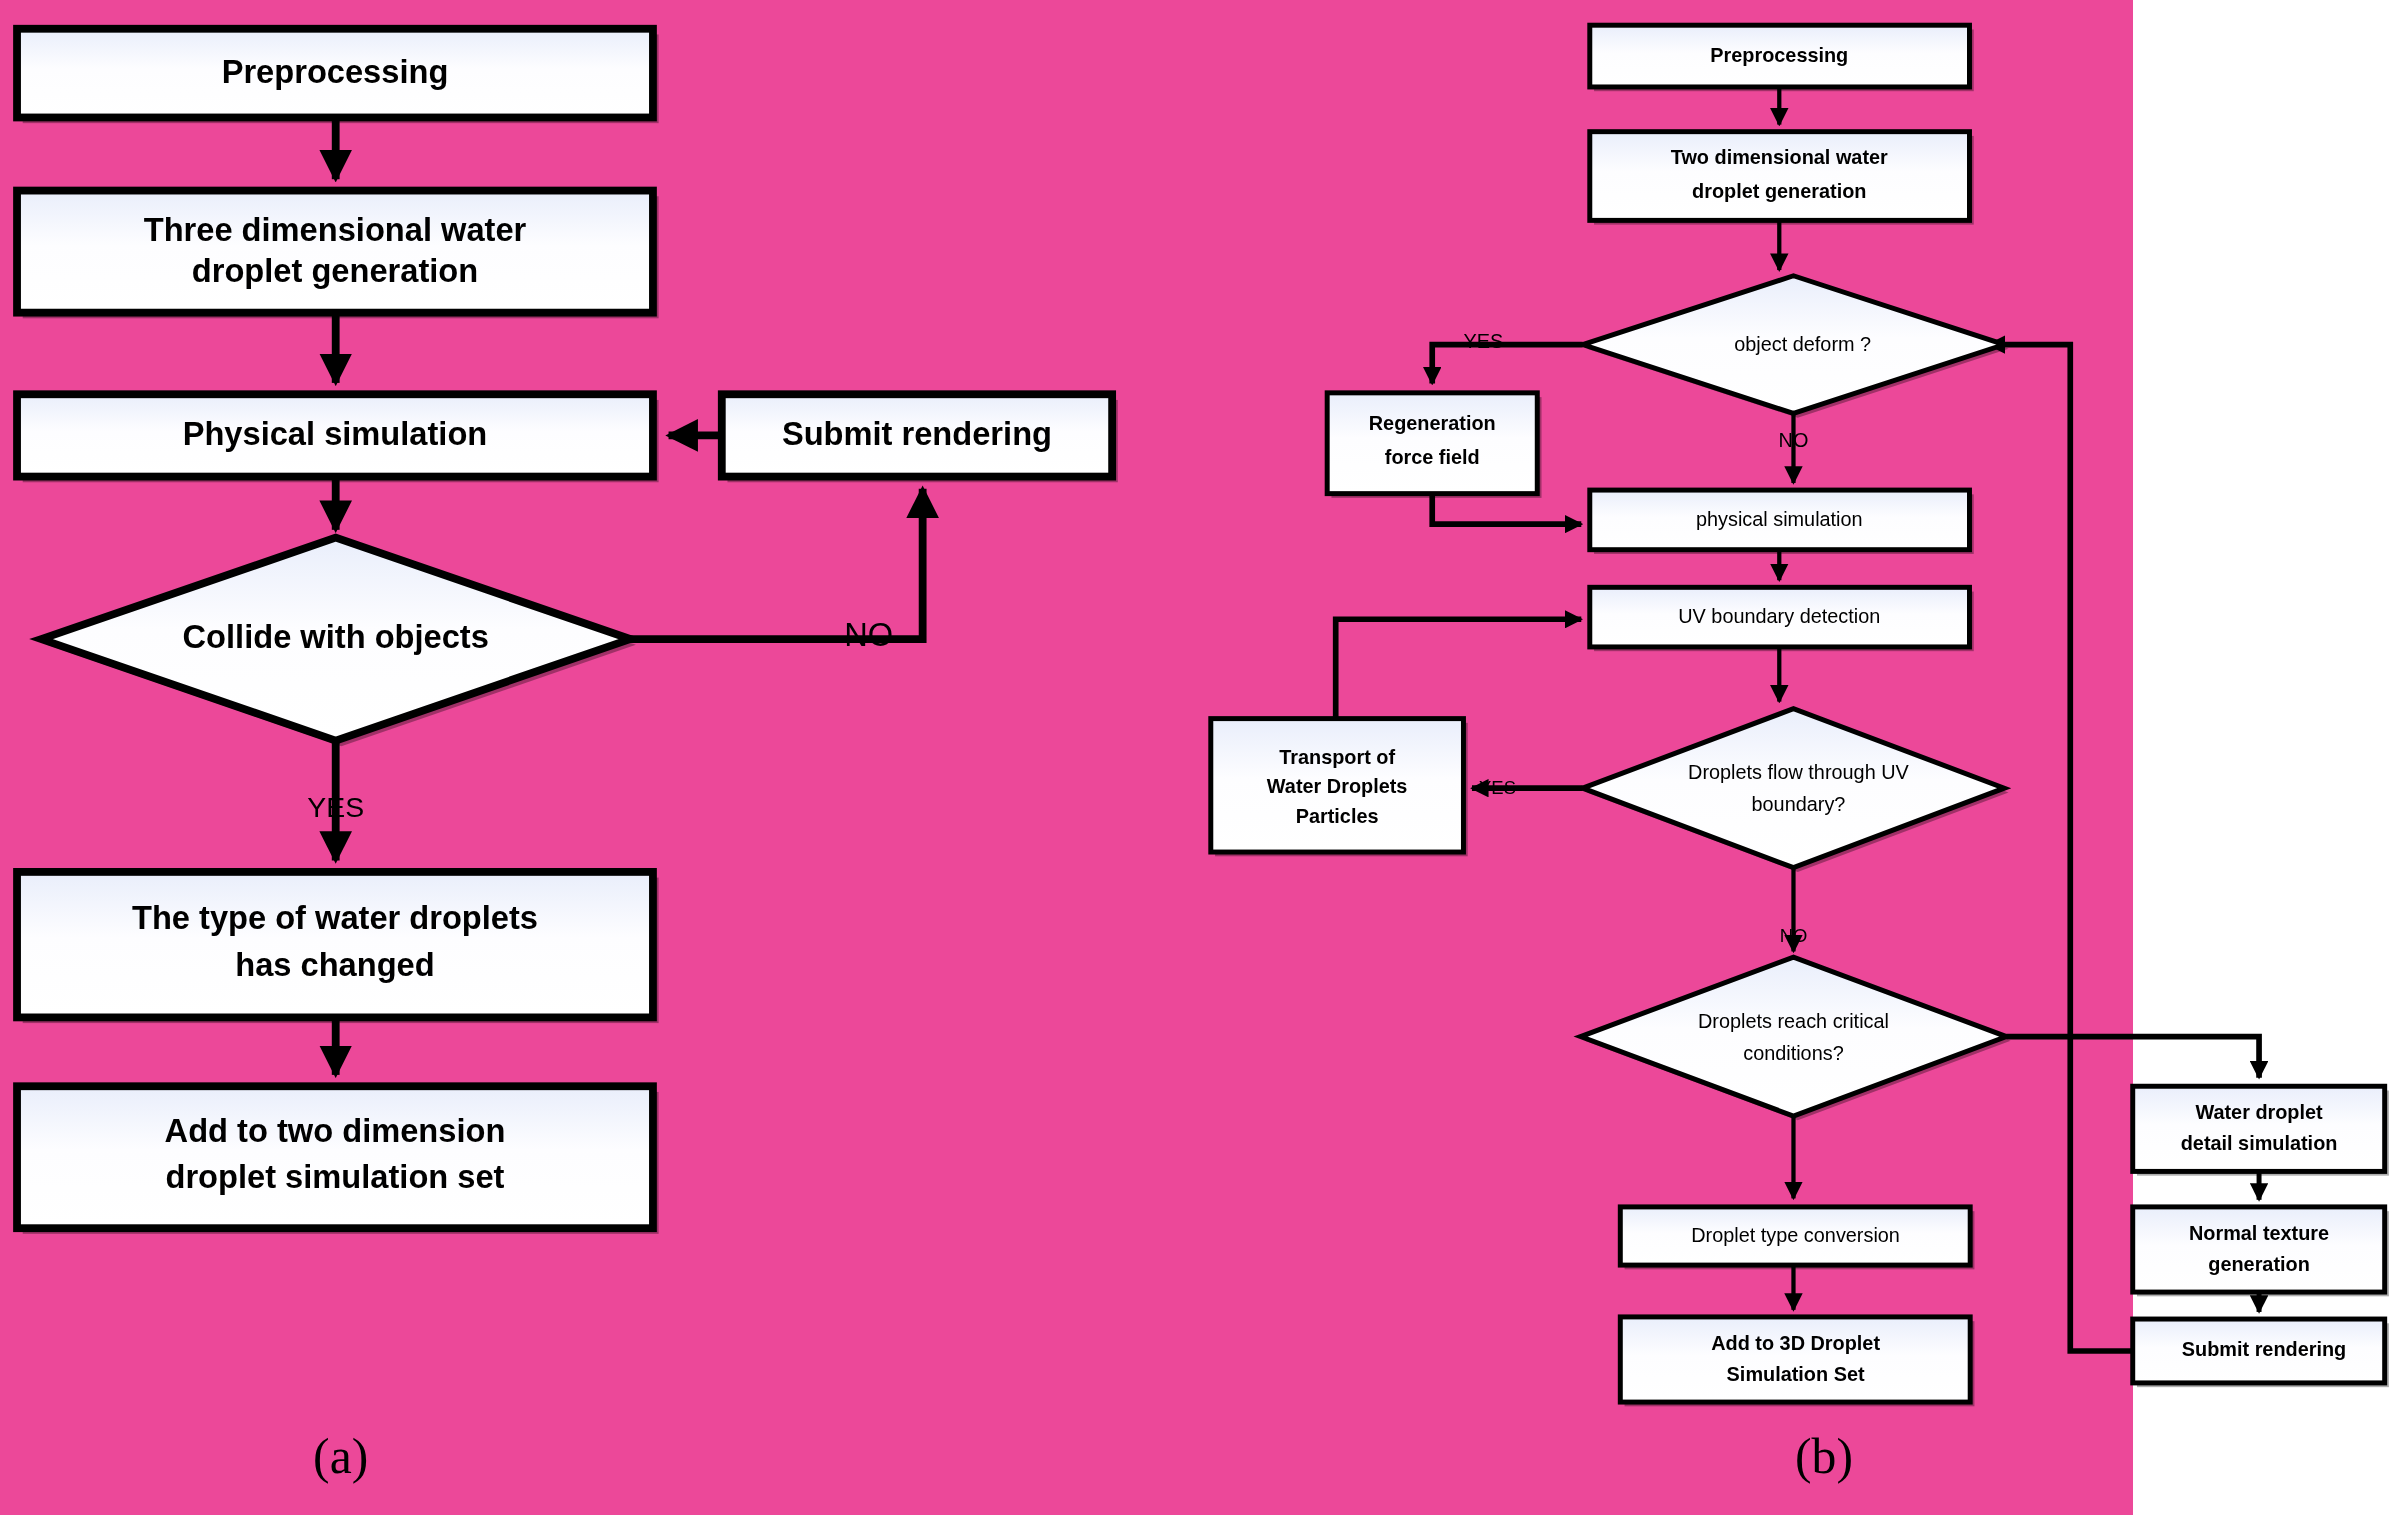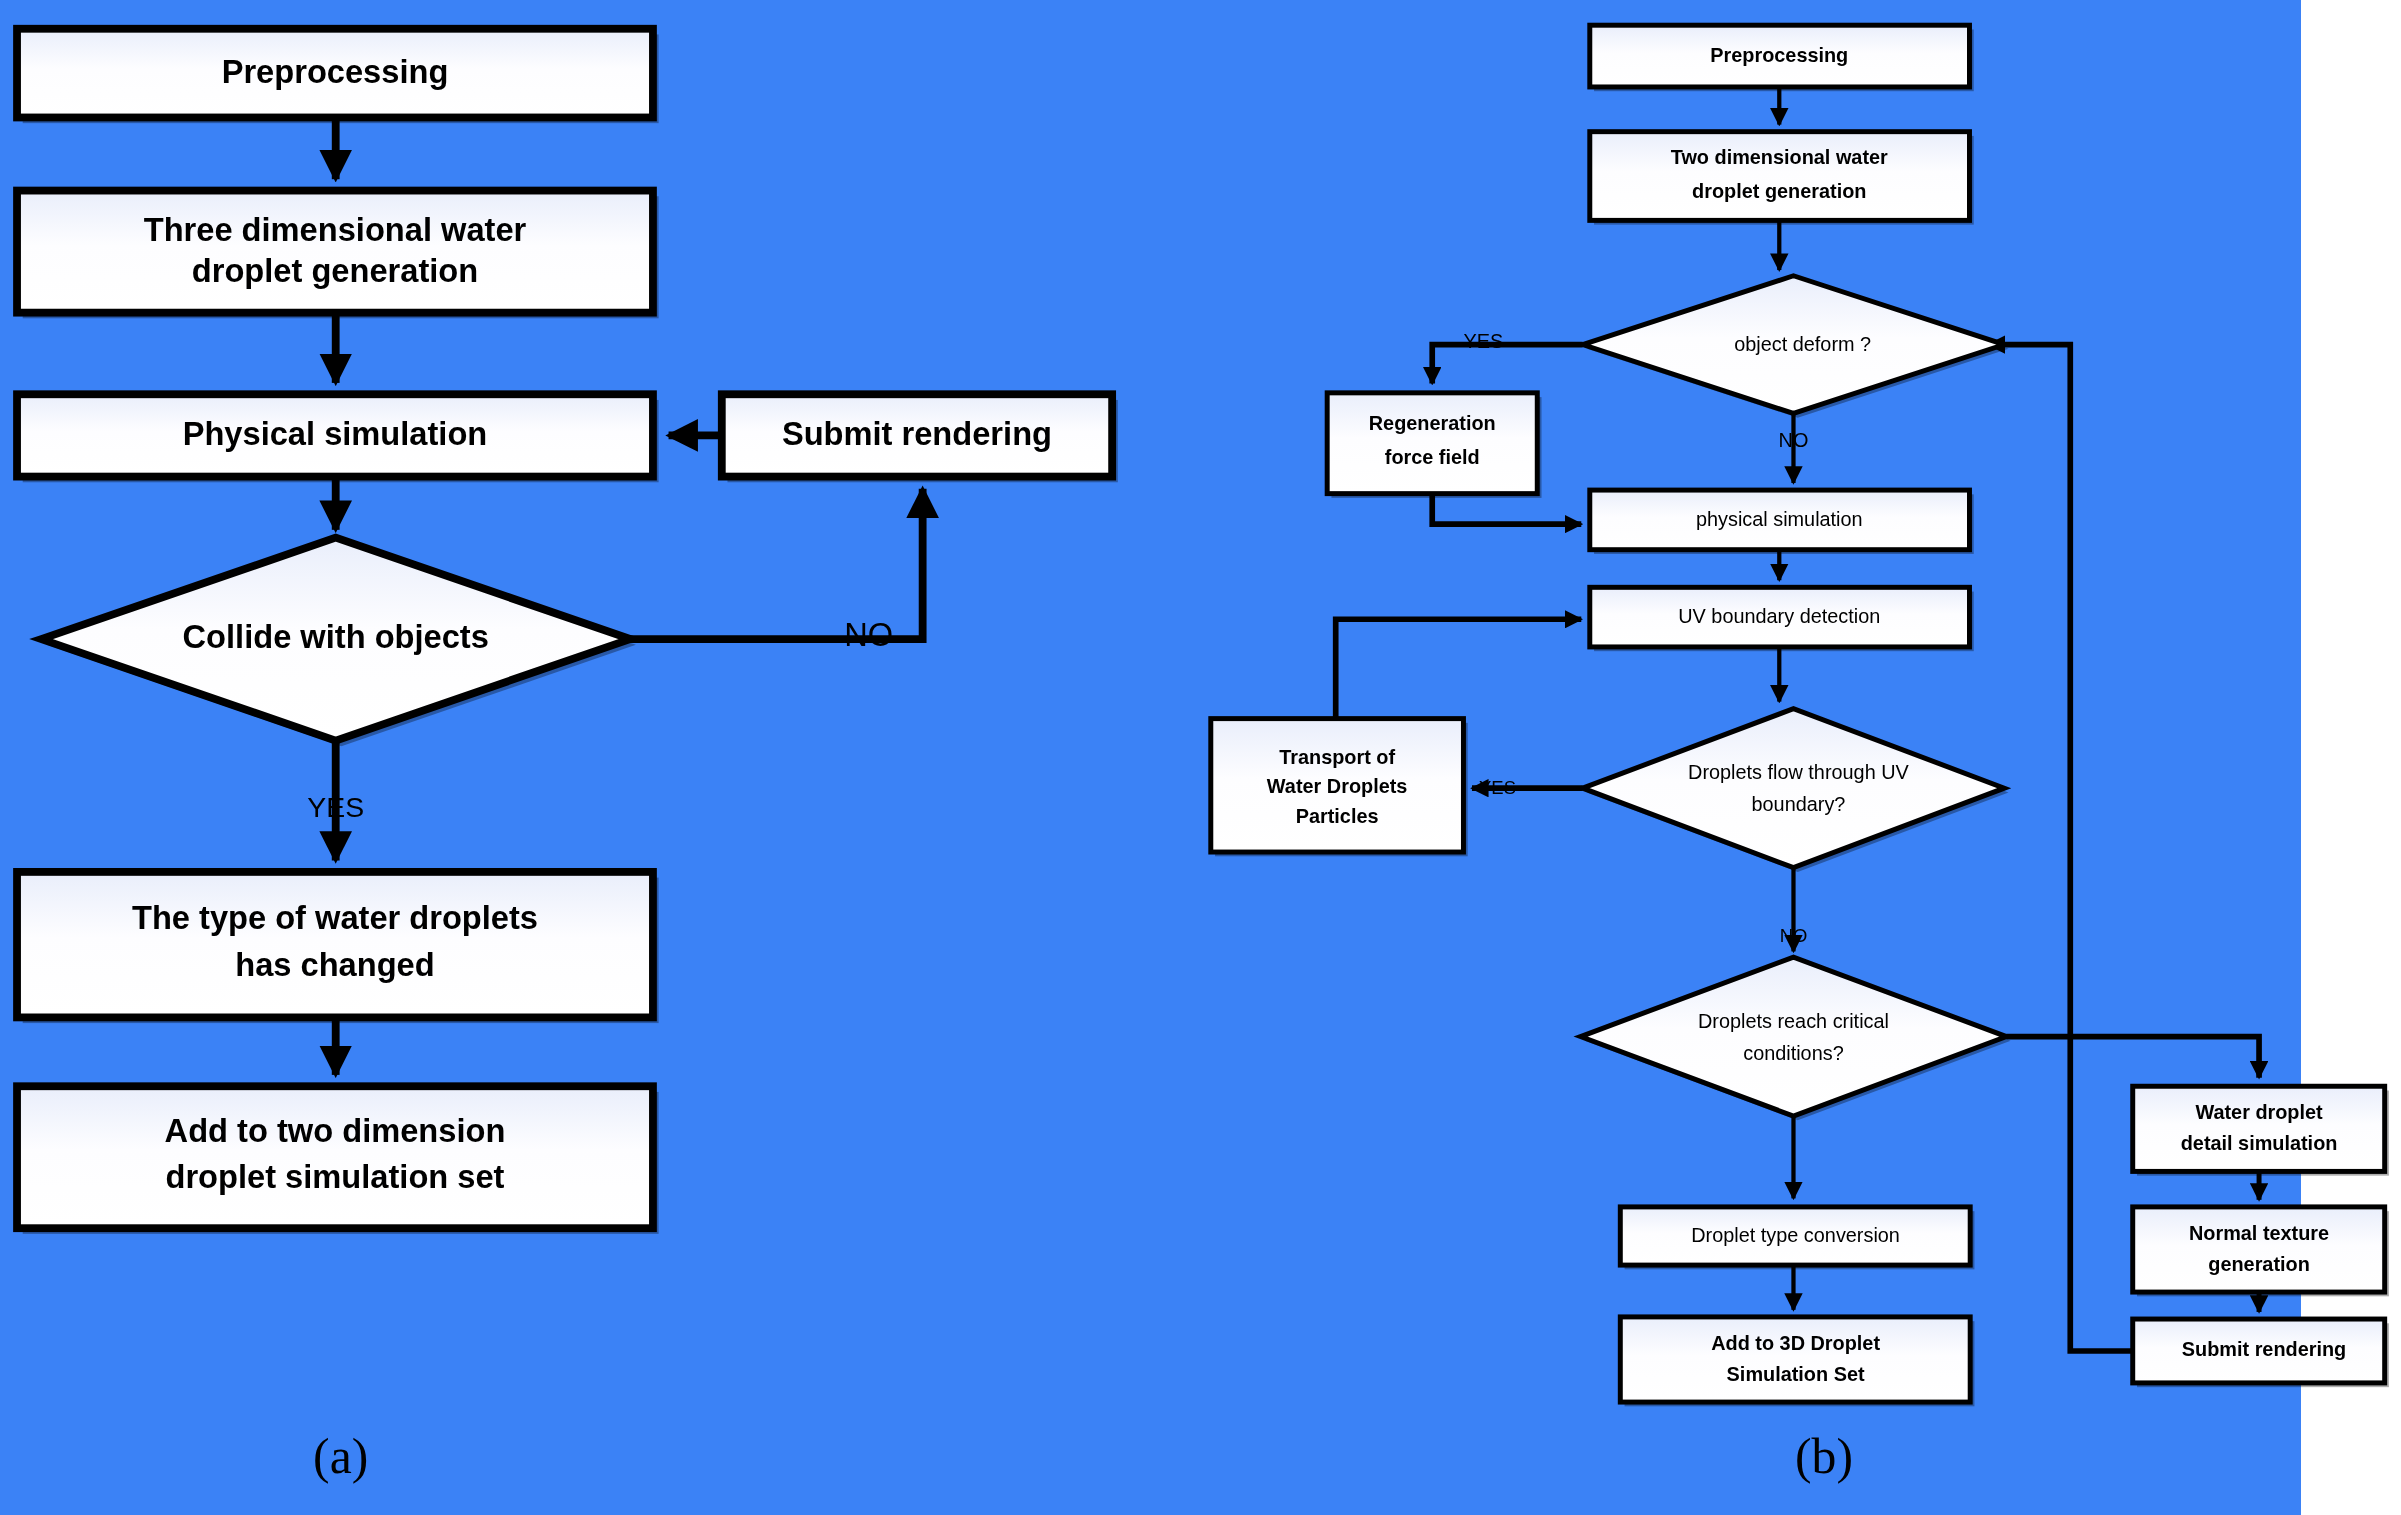--- a/index.html
+++ b/index.html
@@ -1,17 +1,17 @@
 <!DOCTYPE html>
 <html style="font-size:11.4px"><head>
 <meta charset="utf-8">
 <style>
   html,body{margin:0;padding:0;background:#ffffff;}
   body{width:2401px;height:1516px;font-family:"Liberation Sans",sans-serif;overflow:hidden;}
-  #stage{position:relative;width:2301px;height:1516px;background:#3b82f6;}
+  #stage{position:relative;width:2133px;height:1516px;background:#ec4899;}
   svg.flow{position:absolute;left:0;top:0;width:2401px;height:1516px;}
   .node-text{font-family:"Liberation Sans",sans-serif;fill:#000;text-anchor:middle;dominant-baseline:middle;}
   .edge-label{font-family:"Liberation Sans",sans-serif;fill:#000;text-anchor:middle;dominant-baseline:middle;}
   .caption{font-family:"Liberation Serif",serif;fill:#000;text-anchor:middle;}
   .boxshape{fill:url(#boxgrad);stroke:#000;}
   .diamondshape{fill:url(#boxgrad);stroke:#000;}
   .link{fill:none;stroke:#000;stroke-linecap:butt;stroke-linejoin:miter;}
   .shadow{fill:#000;opacity:0.32;}
 </style>
 </head>

